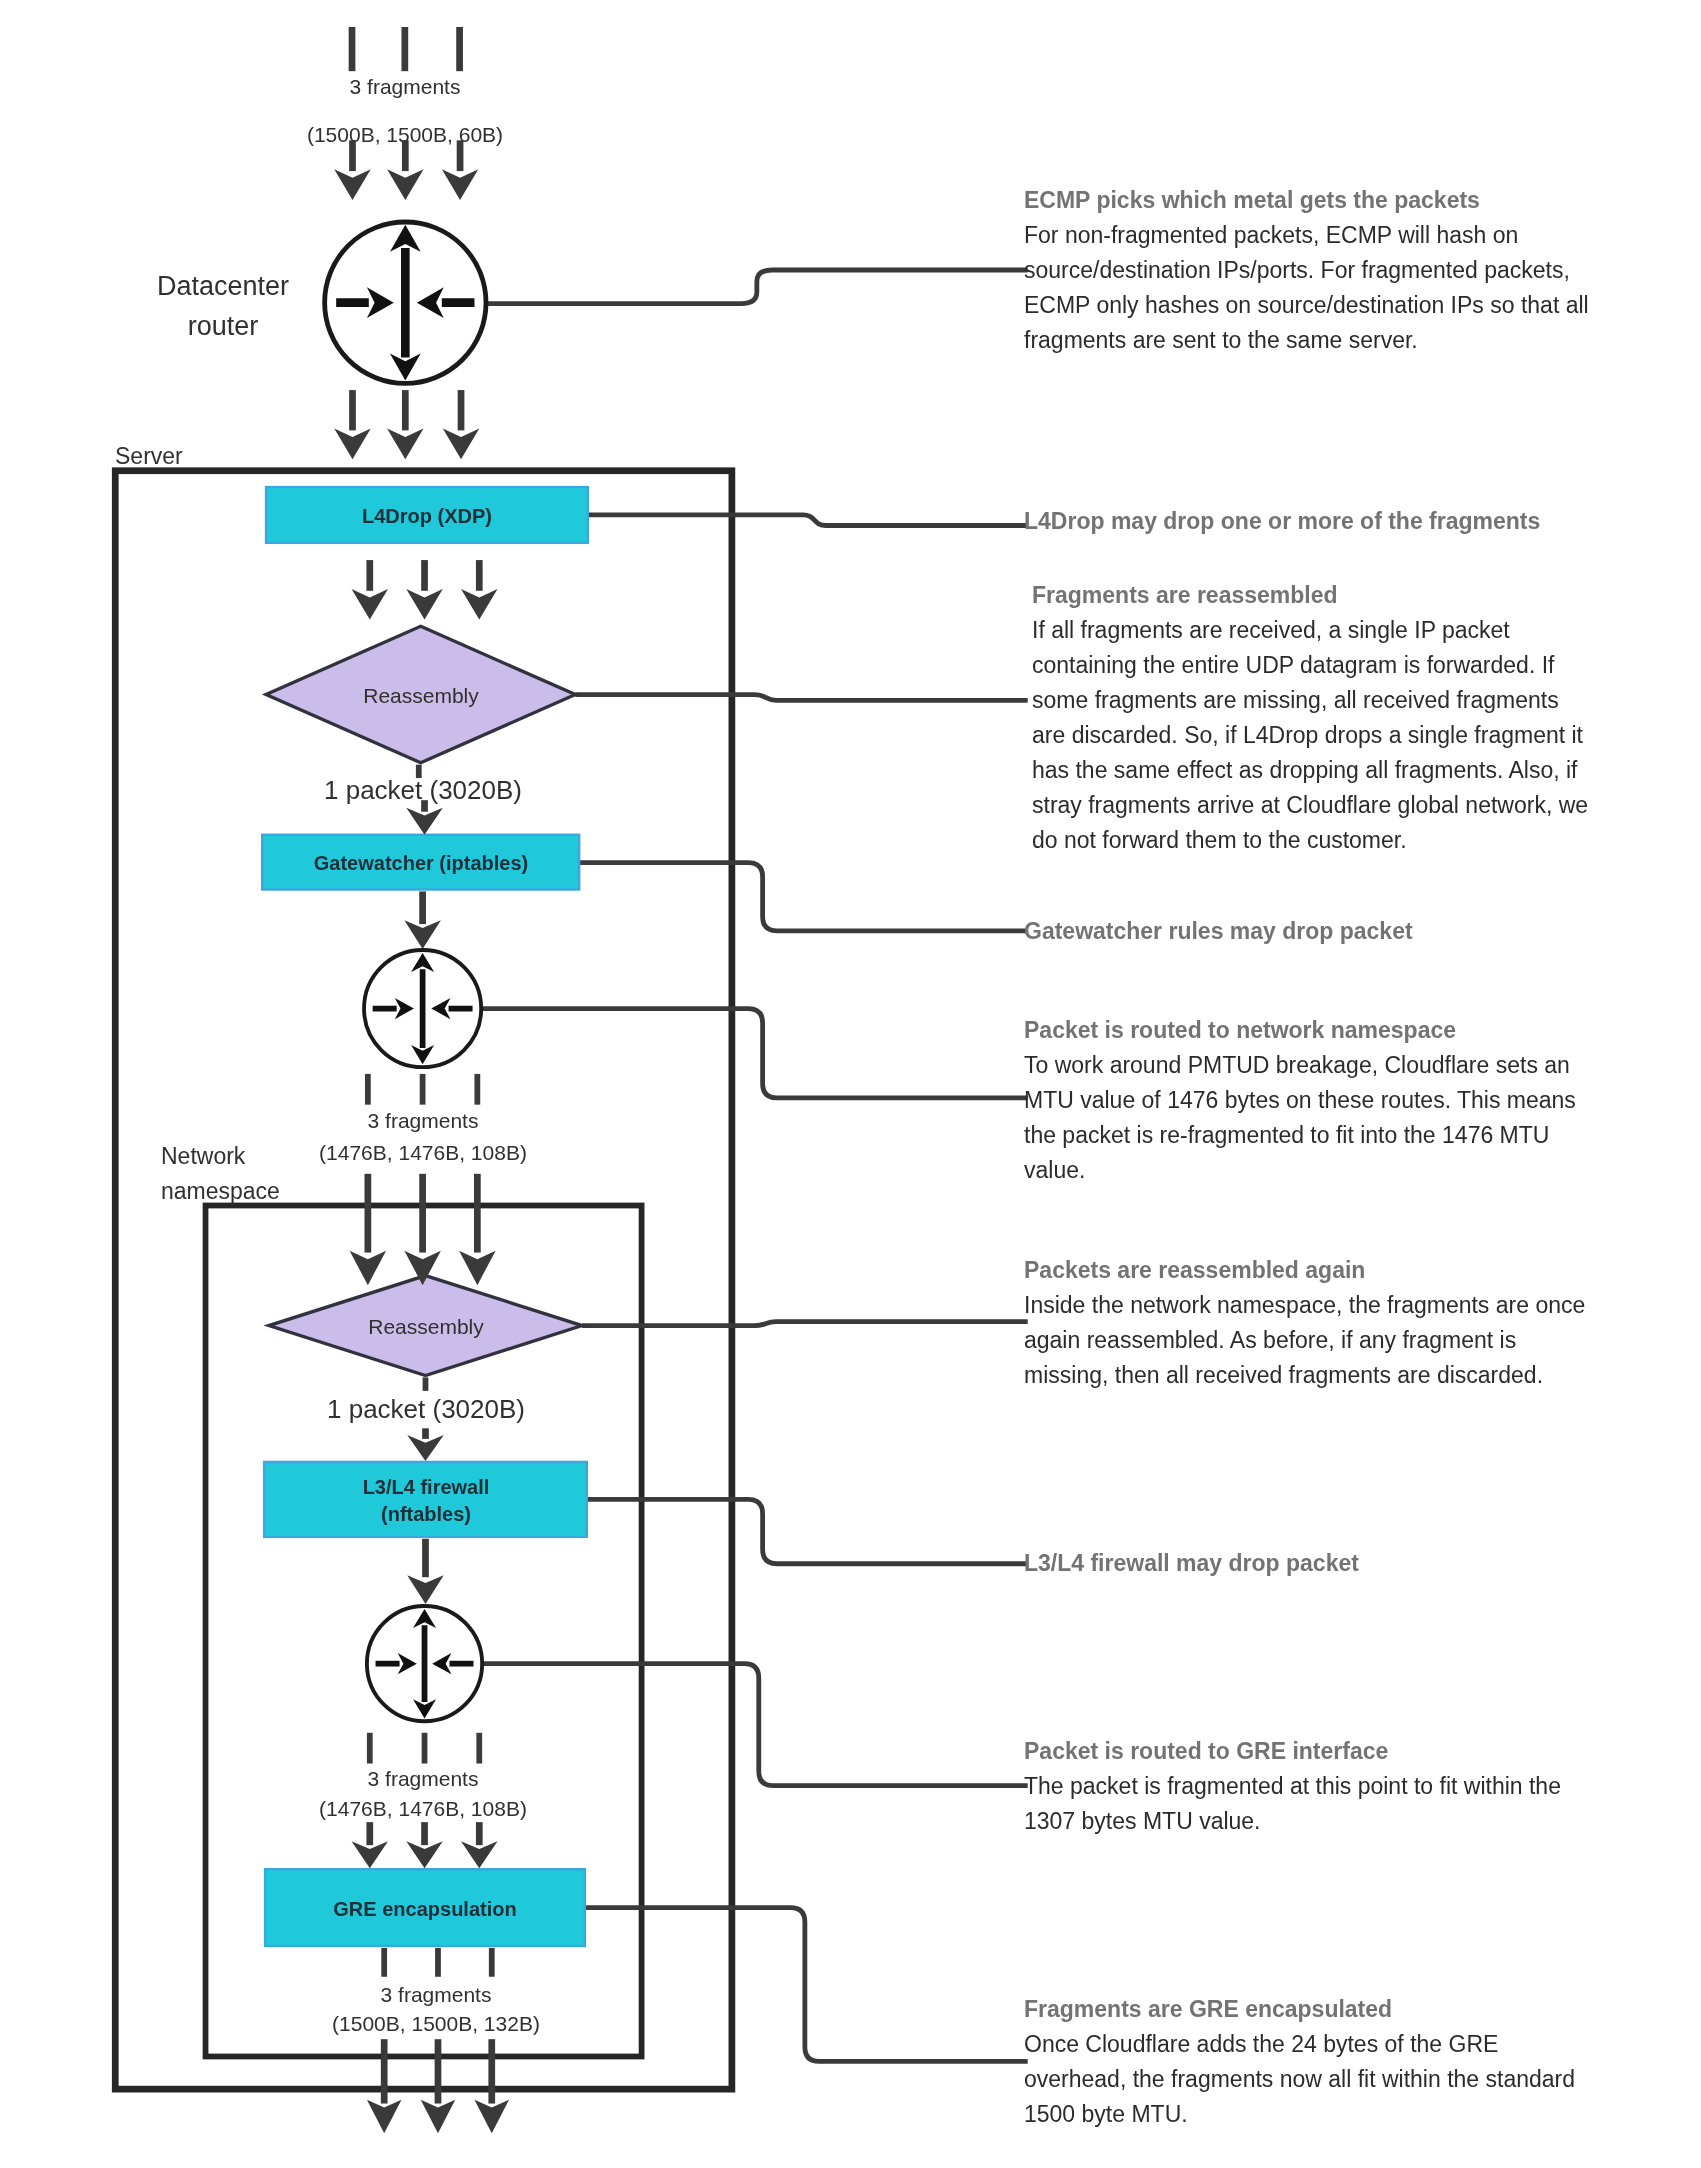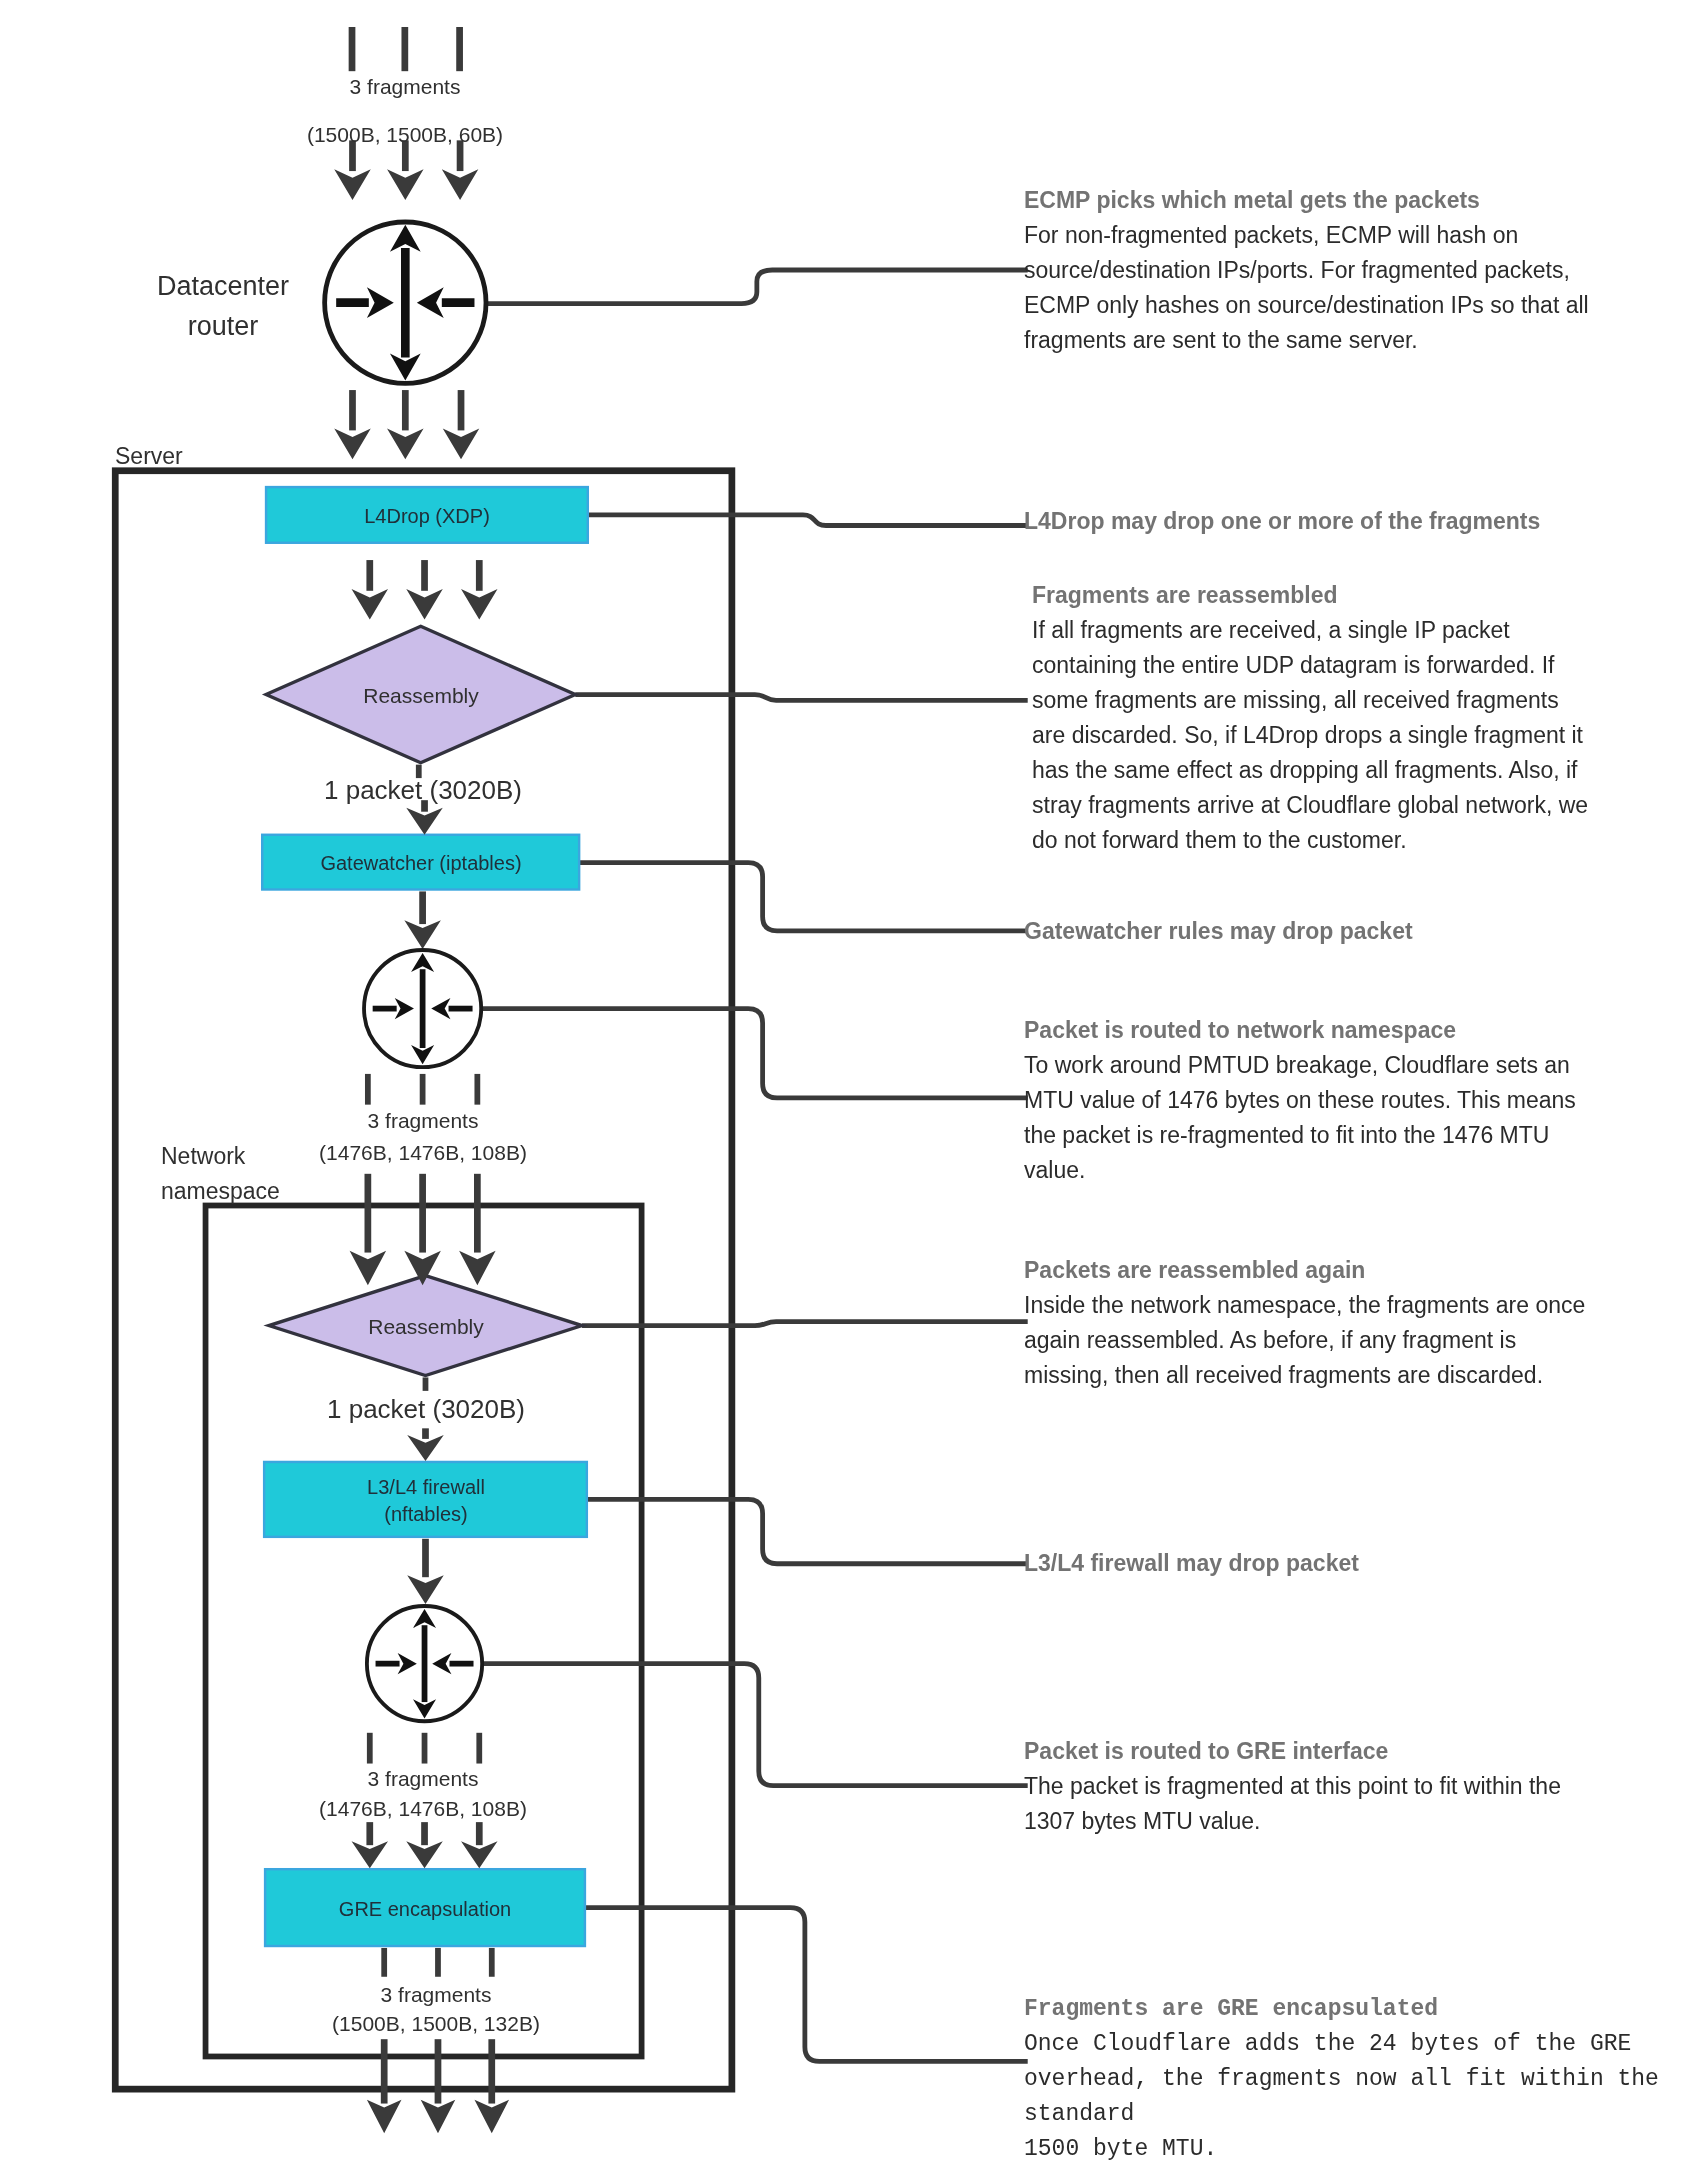--- a/index.html
+++ b/index.html
@@ -20,21 +20,21 @@
   .decision   { fill:var(--c-decision,#cbbde9); stroke:var(--c-decision-border,#32323e); stroke-width:3.5; }
   .routercirc { fill:#ffffff; stroke:#1a1a1a; }
   .rarrow     { fill:#111111; stroke:none; }
   .rshaft     { stroke:#111111; }
 
   
   .lbl { position:absolute; transform:translate(-50%,-50%); white-space:pre; text-align:center; line-height:1.25; }
   .lbl-left { position:absolute; white-space:pre-line; text-align:left; }
   .f-small  { font-size:21px; }
   .f-packet { font-size:26px; }
-  .f-box    { font-size:20px; color:#20303a; line-height:1.35; }
+  .f-box    { font-size:20px; color:#20303a; line-height:1.35;font-weight:bold; }
   .f-side   { font-size:27px; line-height:40px; }
   .f-zone   { font-size:23px; line-height:35px; }
 
   .annotation { position:absolute; left:1024px; width:663px; font-size:23px; line-height:35px; color:#2b2b2b; }
   .ann-heading { font-weight:bold; color:#737373; }
   .ann-body { white-space:pre-line; }
 </style>
 </head>
 <body>
 
@@ -261,21 +261,21 @@
   </div>
   <div class="annotation" style="top:1546px;">
     <div class="ann-heading">L3/L4 firewall may drop packet</div>
     <div class="ann-body"></div>
   </div>
   <div class="annotation" style="top:1734px;">
     <div class="ann-heading">Packet is routed to GRE interface</div>
     <div class="ann-body">The packet is fragmented at this point to fit within the
 1307 bytes MTU value.</div>
   </div>
-  <div class="annotation" style="top:1992px;font-family:Liberation Mono, monospace;">
+  <div class="annotation" style="top:1992px;">
     <div class="ann-heading">Fragments are GRE encapsulated</div>
     <div class="ann-body">Once Cloudflare adds the 24 bytes of the GRE
 overhead, the fragments now all fit within the standard
 1500 byte MTU.</div>
   </div>
 
 </div>
 
 
 </body></html>

